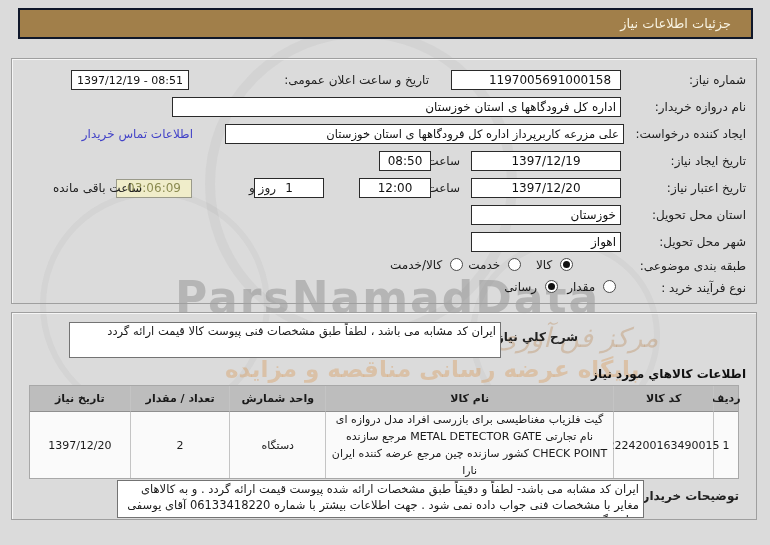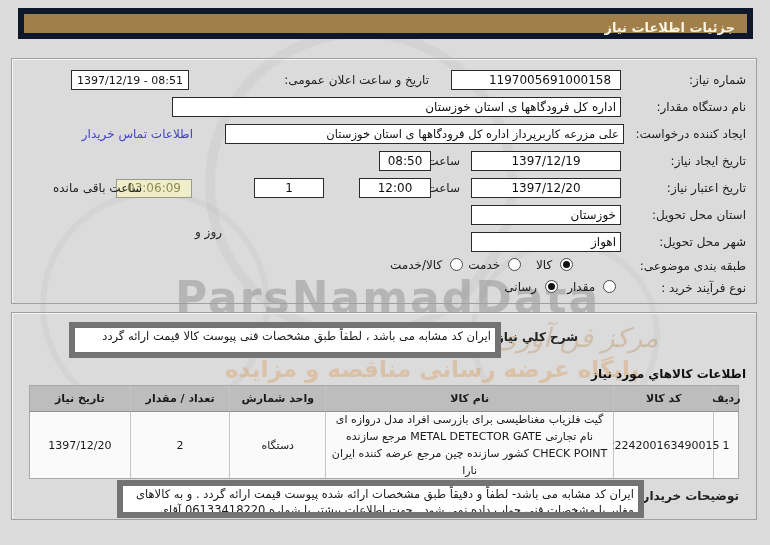--- a/index.html
+++ b/index.html
@@ -17,22 +17,22 @@
   .wm { position:absolute; z-index:0; pointer-events:none; white-space:nowrap; }
   .wm-circle { border-radius:50%; border:10px solid rgba(110,110,110,0.07); }
   .wm-circle2 { border-radius:50%; border:6px solid rgba(110,110,110,0.06); }
   .wm-latin { font-weight:bold; font-size:44px; color:rgba(125,125,125,0.40); letter-spacing:2px; direction:ltr; }
   .wm-script { font-size:27px; color:rgba(175,110,45,0.28); font-style:italic; }
   .wm-fa { font-size:23px; font-weight:bold; color:rgba(215,140,60,0.33); }
   .wm-num { font-size:34px; font-weight:bold; color:rgba(140,140,140,0.25); direction:ltr; }
   
   .titlebar {
     position:absolute; z-index:2; left:18px; top:8px; width:735px; height:31px;
-    background:#a17f4a; border:6px solid #0f172a;
-    color:#f8f3e2; line-height:27px; padding-right:12px; font-size:13px;font-weight:bold;
+    background:#a17f4a; border:2px solid #0f172a;
+    color:#f8f3e2; line-height:27px; padding-right:20px; font-size:13px;
   }
   
   .panel {
     position:absolute; z-index:2;
     border:1px solid #9f9f9f;
     box-shadow:inset 1px 1px 0 rgba(255,255,255,0.75);
   }
   #panel-top { left:11px; top:58px; width:746px; height:246px; }
   #panel-bottom { left:11px; top:312px; width:746px; height:208px; }
   .row { position:absolute; right:0; width:100%; height:24px; }
@@ -59,21 +59,21 @@
     background:#fff; border:1px solid #4a4a4a; vertical-align:-2px; position:relative;
   }
   .radio.on::after {
     content:""; position:absolute; left:2px; top:2px; width:7px; height:7px;
     border-radius:50%; background:#111;
   }
   .opt { position:absolute; top:3px; white-space:nowrap; }
   .opt span.optlbl { margin-right:4px; }
   
   .bigbox {
-    position:absolute; background:#fff; border:6px solid #737373;
+    position:absolute; background:#fff; border:1px solid #737373;
     font-size:11.5px; line-height:1.35; padding:1px 4px; text-align:right;
     overflow:hidden; z-index:2;
   }
   
   .items-title { position:absolute; right:10px; top:54px; font-weight:bold; font-size:12px; color:#111; }
   .tbl {
     position:absolute; right:17px; top:72px; width:710px;
     border:1px solid #a8a8a8; background:#fafafa; z-index:2;
   }
   .trow { display:flex; flex-direction:row; }
@@ -106,21 +106,21 @@
 <div class="panel" id="panel-top">
 
   <div class="row" style="top:10px;">
     <span class="lbl lbl-right">شماره نیاز:</span>
     <input class="tbx center" style="right: 135px; width: 170px; padding-left: 32px;" value="1197005691000158">
     <span class="lbl" style="right:327px;">تاریخ و ساعت اعلان عمومی:</span>
     <input class="tbx center" style="right: 567px; width: 118px; font-size: 11px;" value="1397/12/19 - 08:51">
   </div>
 
   <div class="row" style="top:37px;">
-    <span class="lbl lbl-right">نام دستگاه مقدار:</span>
+    <span class="lbl lbl-right">نام دروازه خریدار:</span>
     <input class="tbx rtl" style="right: 135px; width: 449px;" value="اداره کل فرودگاهها ی استان خوزستان">
   </div>
 
   <div class="row" style="top:64px;">
     <span class="lbl lbl-right">ایجاد کننده درخواست:</span>
     <input class="tbx rtl" style="right: 132px; width: 399px; font-size: 11.5px;" value="علی مزرعه کاربرپرداز اداره کل فرودگاهها ی استان خوزستان">
     <span class="lbl link" style="right:563px;">اطلاعات تماس خریدار</span>
   </div>
 
   <div class="row" style="top:91px;">
@@ -129,21 +129,21 @@
     <span class="lbl" style="right:296px;">ساعت</span>
     <input class="tbx center" style="right: 325px; width: 52px;" value="08:50">
   </div>
 
   <div class="row" style="top:118px;">
     <span class="lbl lbl-right">تاریخ اعتبار نیاز:</span>
     <input class="tbx center" style="right: 135px; width: 150px;" value="1397/12/20">
     <span class="lbl" style="right:296px;">ساعت</span>
     <input class="tbx center" style="right: 325px; width: 72px;" value="12:00">
     <input class="tbx center" style="right: 432px; width: 70px;" value="1">
-    <span class="lbl" style="right:534px;margin-top:44px;">روز و</span>
+    <span class="lbl" style="right:480px;">روز و</span>
     <span class="countbox" style="right:564px; width:76px;margin-left:20px;">03:06:09</span>
     <span class="lbl" style="right:614px;">ساعت باقی مانده</span>
   </div>
 
   <div class="row" style="top:145px;">
     <span class="lbl lbl-right">استان محل تحویل:</span>
     <input class="tbx rtl" style="right: 135px; width: 150px;" value="خوزستان">
   </div>
 
   <div class="row" style="top:172px;">

